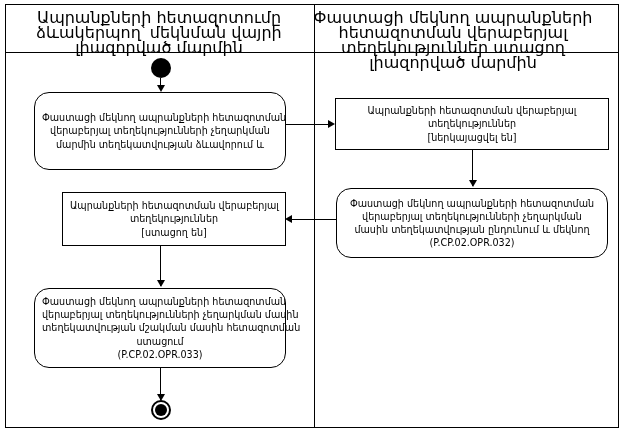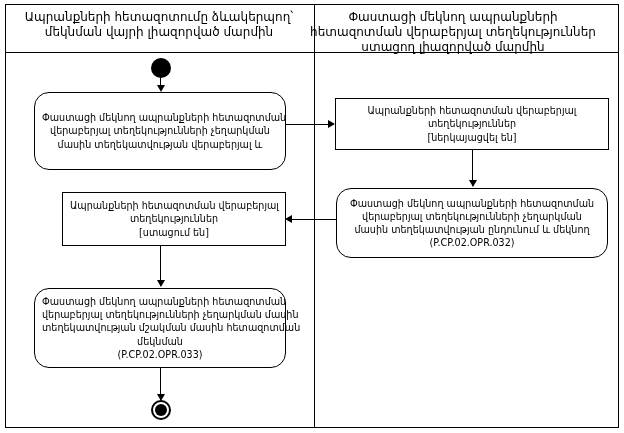--- a/index.html
+++ b/index.html
@@ -40,21 +40,21 @@
     position: absolute;
     left: 5px;
     top: 52px;
     width: 614px;
     height: 0;
     border-top: 1px solid #000;
   }
   .lane-title {
     position: absolute;
     text-align: center;
-    font-size: 12px;
+    font-size: 16px;
     line-height: 15px;
     color: #000;
     padding: 0 6px;
     box-sizing: border-box;
   }
   .lane-title.left  { left: 6px;   top: 10px; width: 306px; }
   .lane-title.right { left: 302px; top: 10px; width: 302px; }
 
   
   .node {
@@ -142,21 +142,21 @@
 
   <div class="init-node" style="left:151px; top:58px; width:20px; height:20px;"></div>
 
   <div class="conn v" style="left:160px; top:78px; height:12px;"></div>
   <div class="arrowhead down" style="left:157px; top:85px;"></div>
 
   <div class="node rounded" style="left:34px; top:92px; width:252px; height:78px;">
     <div class="lines">
       <span class="ln">Փաստացի մեկնող ապրանքների հետազոտման</span>
       <span class="ln">վերաբերյալ տեղեկությունների չեղարկման</span>
-      <span class="ln">մասին տեղեկատվության վերաբերյալ և</span>
+      <span class="ln">մարմին տեղեկատվության ձևավորում և</span>
     </div>
   </div>
 
   <div class="conn h" style="left:286px; top:124px; width:44px;"></div>
   <div class="arrowhead right" style="left:328px; top:120px;"></div>
 
   <div class="node" style="left:335px; top:98px; width:274px; height:52px;">
     <div class="lines">
       <span class="ln">Ապրանքների հետազոտման վերաբերյալ</span>
       <span class="ln">տեղեկություններ</span>
@@ -176,33 +176,33 @@
     </div>
   </div>
 
   <div class="conn h" style="left:288px; top:219px; width:48px;"></div>
   <div class="arrowhead left" style="left:285px; top:215px;"></div>
 
   <div class="node" style="left:62px; top:192px; width:224px; height:54px;">
     <div class="lines">
       <span class="ln">Ապրանքների հետազոտման վերաբերյալ</span>
       <span class="ln">տեղեկություններ</span>
-      <span class="ln">[ստացում են]</span>
+      <span class="ln">[ստացող են]</span>
     </div>
   </div>
 
   <div class="conn v" style="left:160px; top:246px; height:40px;"></div>
   <div class="arrowhead down" style="left:157px; top:280px;"></div>
 
   <div class="node rounded" style="left:34px; top:288px; width:252px; height:80px;">
     <div class="lines">
       <span class="ln">Փաստացի մեկնող ապրանքների հետազոտման</span>
       <span class="ln">վերաբերյալ տեղեկությունների չեղարկման մասին</span>
       <span class="ln">տեղեկատվության մշակման մասին հետազոտման</span>
-      <span class="ln">մեկնման</span>
+      <span class="ln">ստացում</span>
       <span class="ln">(P.CP.02.OPR.033)</span>
     </div>
   </div>
 
   <div class="conn v" style="left:160px; top:368px; height:32px;"></div>
   <div class="arrowhead down" style="left:157px; top:394px;"></div>
 
   <div class="final-node" style="left:151px; top:400px; width:20px; height:20px;">
     <div class="inner"></div>
   </div>

